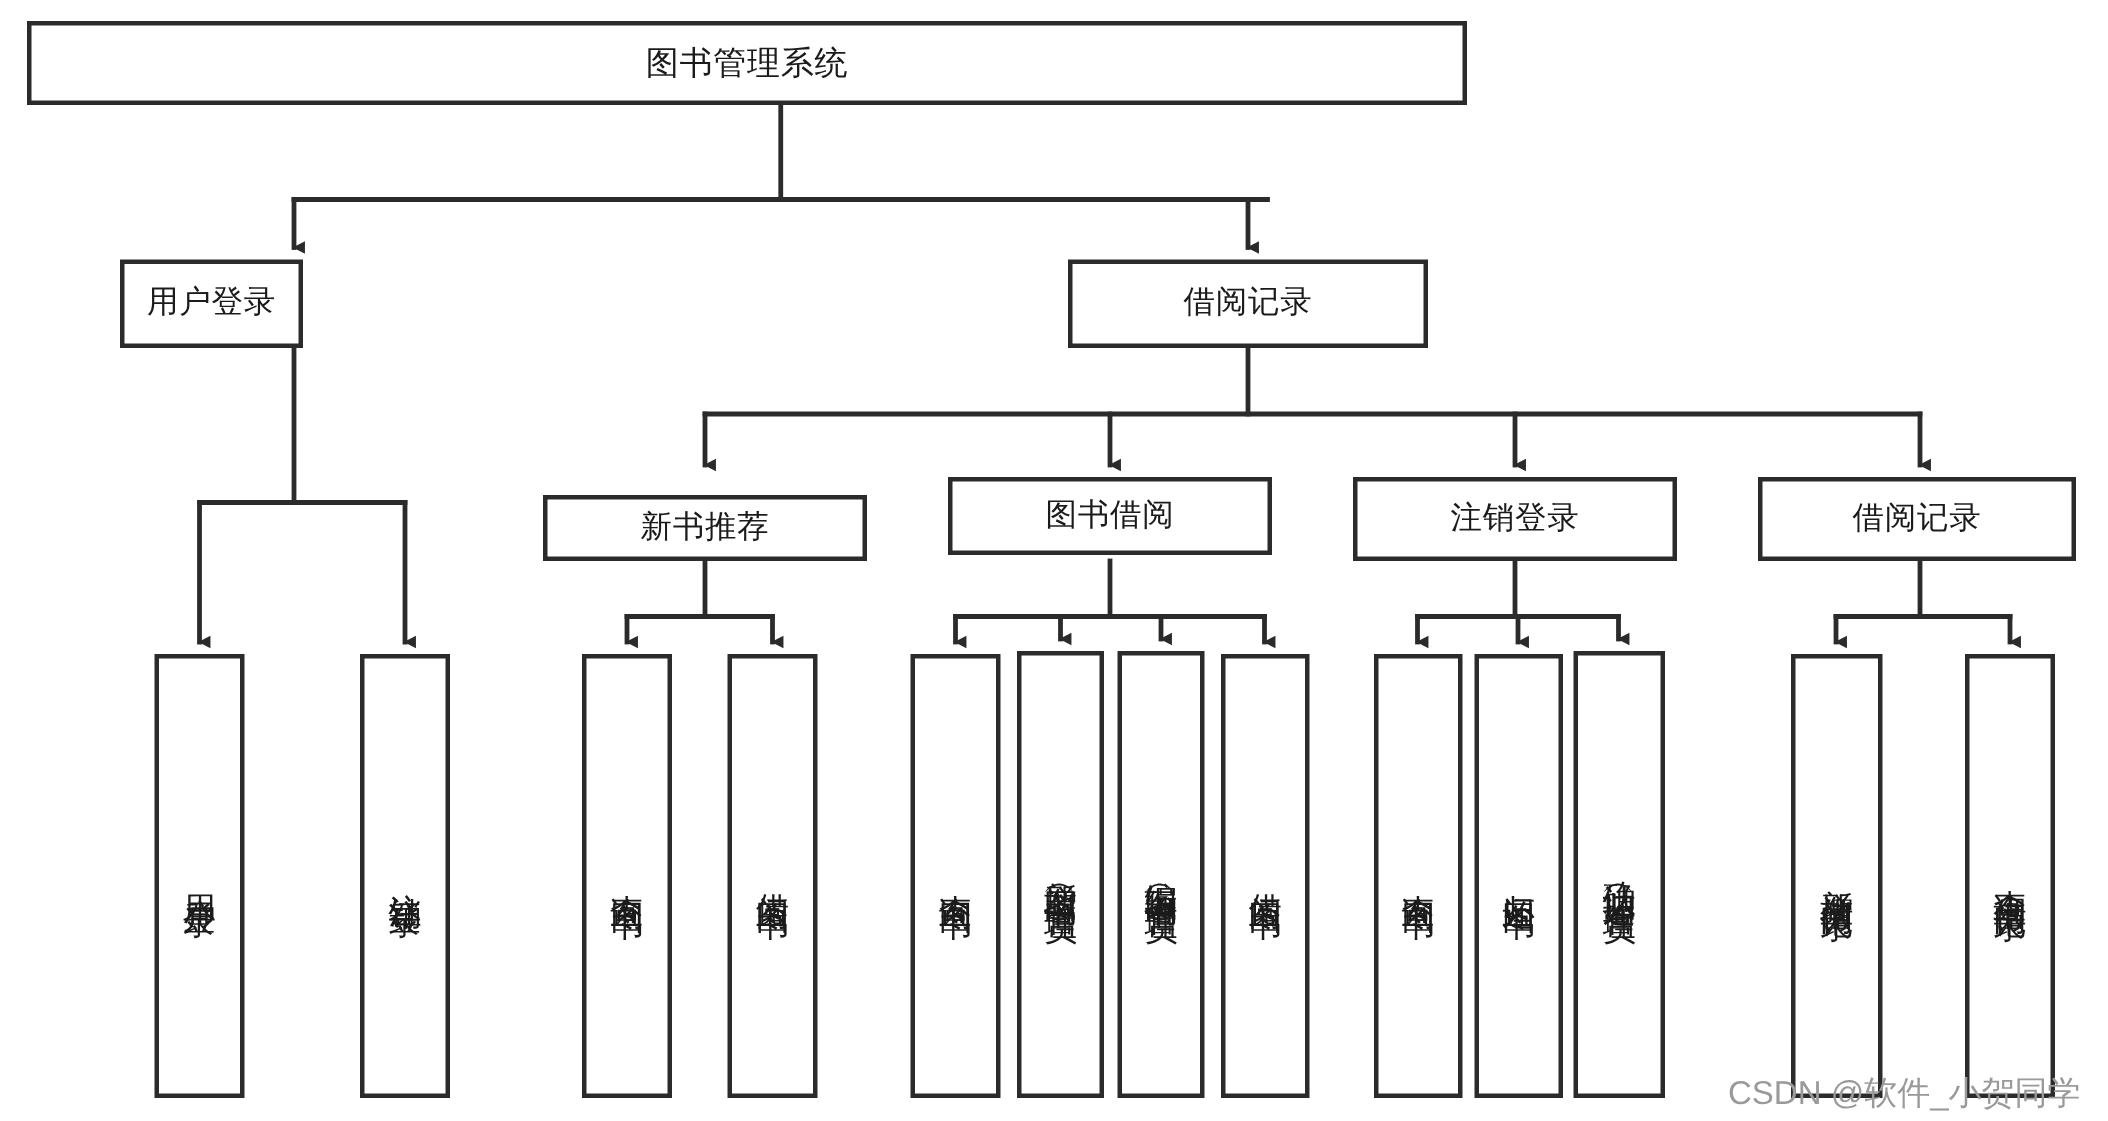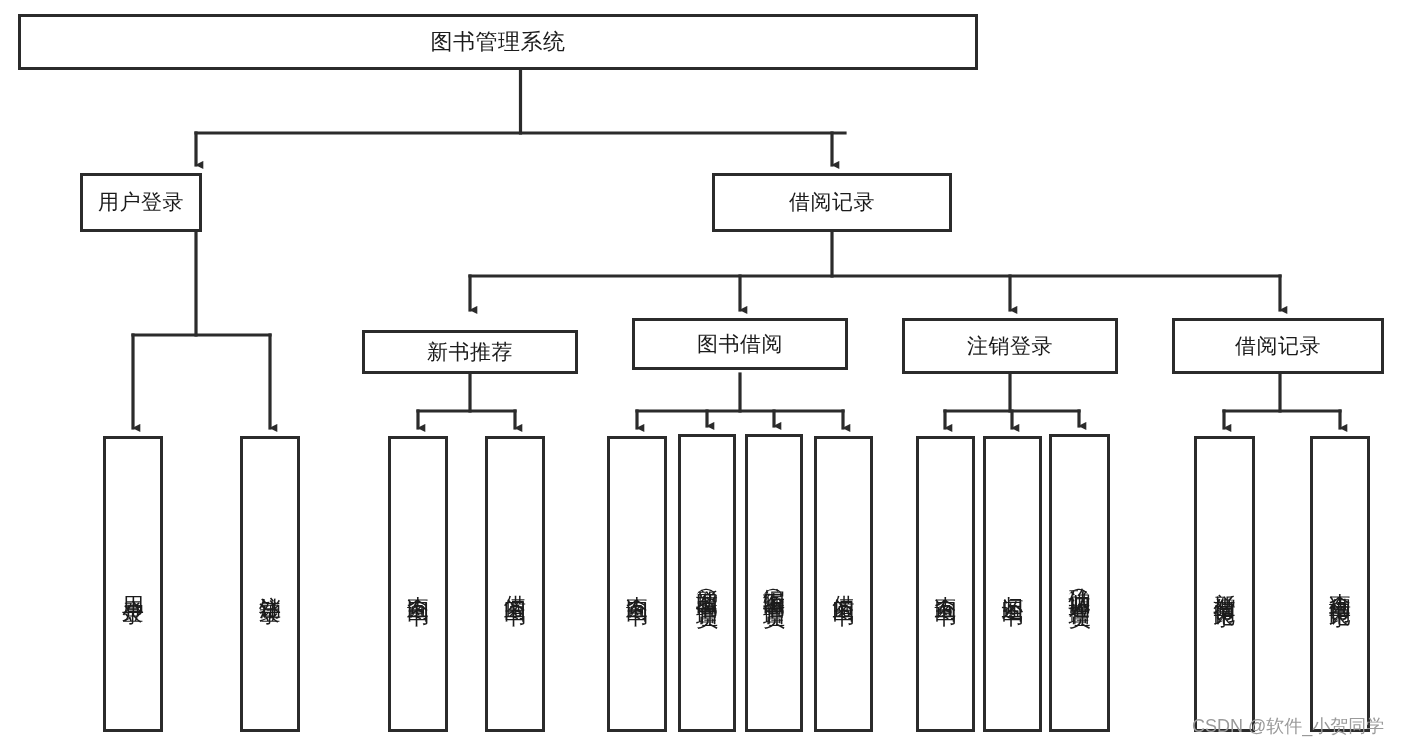--- a/index.html
+++ b/index.html
@@ -52,23 +52,23 @@
   .node.v .lbl {
     writing-mode: vertical-rl;
     text-orientation: upright;
     font-size: 22px;
     line-height: 1.0;
     letter-spacing: 3px;
     white-space: nowrap;
   }
   .watermark {
     position: absolute;
-    left: 1192px;
+    left: 1152px;
     top: 714px;
-    font-size: 18px;
+    font-size: 22px;
     color: #9a9a9a;
     white-space: nowrap;
     z-index: 3;
   }
 </style>
 </head>
 <body>
 
 <div id="canvas" style="background: rgb(255, 255, 255);">
 

